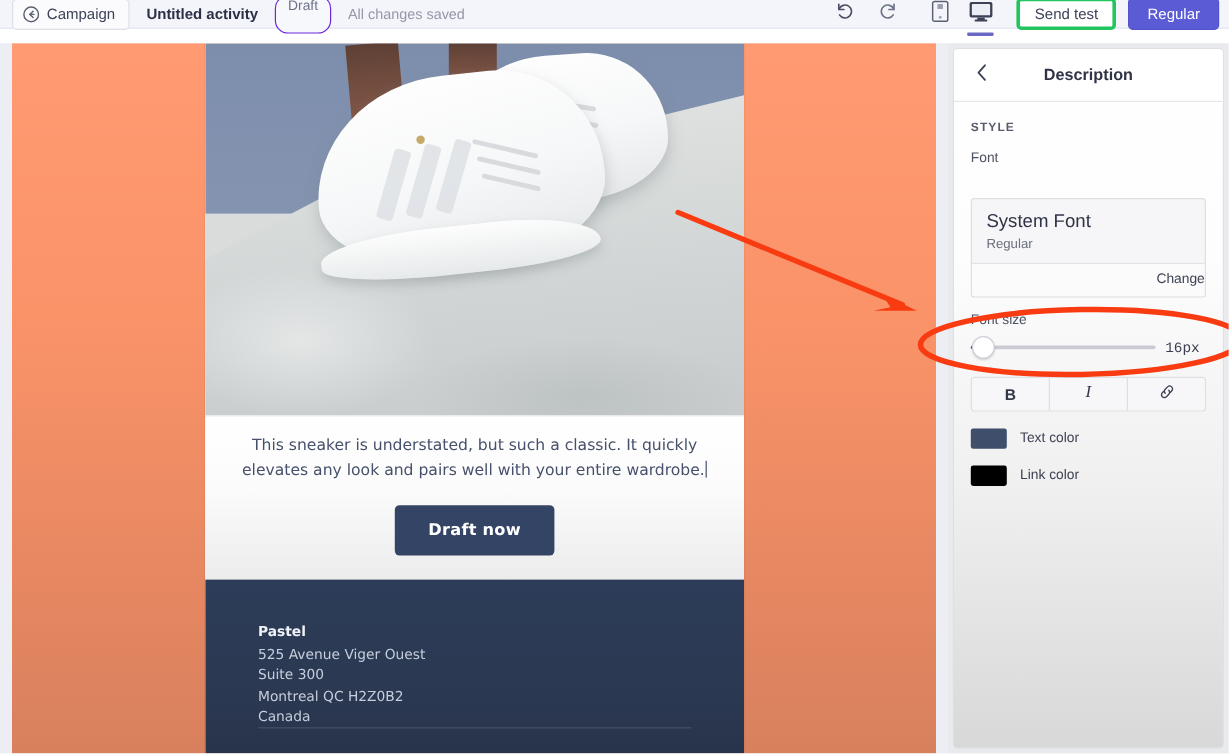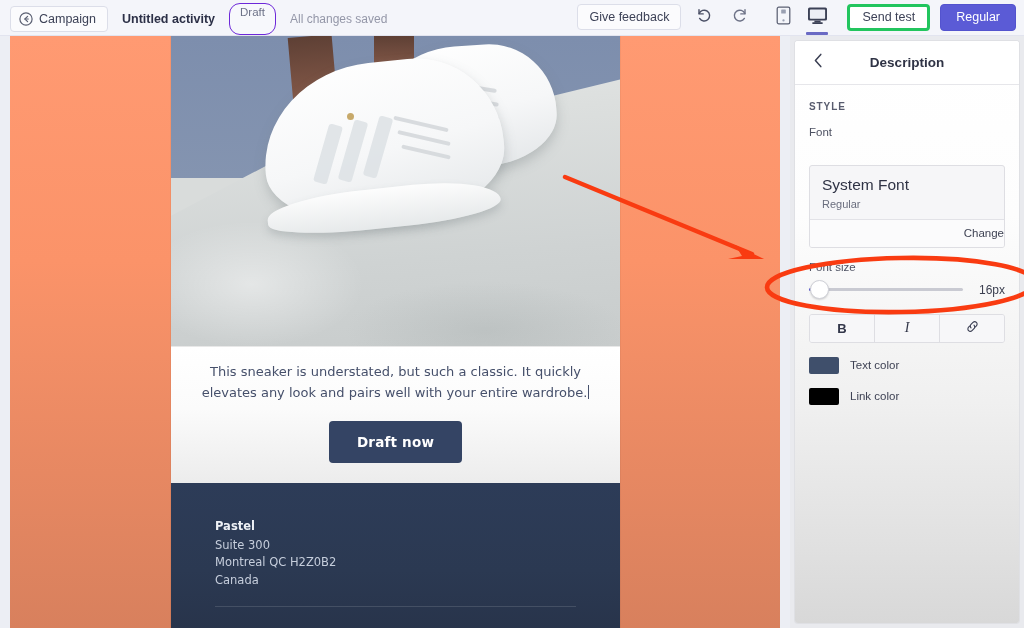--- a/index.html
+++ b/index.html
@@ -7,24 +7,24 @@
   html, body {
     width: 1024px; height: 628px;
     overflow: hidden;
     font-family: "Liberation Sans", sans-serif;
     background: #ffffff;
   }
   #app { position: relative; width: 1024px; height: 628px; overflow: hidden; }
 
   
   .topbar {
-    position: absolute; left: 0; top: 0; width: 1024px; height: 36px;
+    position: absolute; left: 0; top: 0; width: 1024px; height: 24px;
     background: #f4f5fa;
     border-bottom: 1px solid #e2e4ef;
-    display: flex; align-items: flex-end;
+    display: flex; align-items: center;
   }
   .tb-left { display: flex; align-items: center; gap: 14px; padding-left: 10px; }
   .tb-right { display: flex; align-items: center; gap: 10px; margin-left: auto; padding-right: 8px; }
 
   .campaign-btn {
     display: flex; align-items: center; gap: 6px;
     height: 26px; padding: 0 11px 0 8px;
     background: #fbfbfd; border: 1px solid #dcdee9; border-radius: 4px;
     font-size: 12.5px; color: #3d4257; white-space: nowrap;
     cursor: pointer;
@@ -223,21 +223,21 @@
   .fontsize-label { margin-top: 13px; }
   .slider-row { display:flex; align-items:center; gap: 8px; margin-top: 5px; height: 22px; }
   .slider-track-wrap { position:relative; flex: 1; height: 20px; display:flex; align-items:center; }
   .slider-track { position:absolute; left: 0; right: 0; height: 3px; background:#c9cad2; border-radius:2px; }
   .slider-fill { position:absolute; left: 0; width: 4px; height: 3px; background:#5b5bd6; border-radius:2px; }
   .slider-thumb {
     position:absolute; left: 1px; width: 19px; height: 19px; border-radius: 50%;
     background: #ffffff; border: 1px solid #d0d1d8; box-shadow: 0 1px 2px rgba(0,0,0,.16);
     cursor: grab;
   }
-  .slider-value { font-size: 12px; color: #3b3f50; min-width: 34px; text-align: right; }
+  .slider-value { font-size: 12px; color: #3b3f50; min-width: 34px; text-align: left; font-family: Liberation Mono, monospace; }
 
   .fmt-row {
     display:flex; margin-top: 13px;
     border: 1px solid #dedee3; border-radius: 3px; overflow: hidden; background:#f6f6f8;
   }
   .fmt-btn {
     flex:1; height: 27px; display:flex; align-items:center; justify-content:center;
     font-size: 13px; color: #33374a; cursor:pointer; background:#f7f7f9;
   }
   .fmt-btn + .fmt-btn { border-left: 1px solid #dedee3; }
@@ -268,23 +268,20 @@
         </span>
         <span>Campaign</span>
       </div>
 
       <div class="activity-title">Untitled activity</div>
       <div class="draft-badge">Draft</div>
       <div class="saved-text">All changes saved</div>
     </div>
 
     <div class="tb-right">
-      <div class="feedback-btn">
-        <span>Give feedback</span>
-      </div>
 
       <div class="icon-btn">
         <span>
           <svg width="18" height="18" viewBox="0 0 18 18">
             <path d="M4.2 7.6 A5.4 5.4 0 1 1 4.6 12.4" fill="none" stroke="#4b5066" stroke-width="1.4" stroke-linecap="round"></path>
             <path d="M4.0 3.6 L4.0 7.9 L8.2 7.9" fill="none" stroke="#4b5066" stroke-width="1.4" stroke-linecap="round" stroke-linejoin="round"></path>
           </svg>
         </span>
       </div>
 
@@ -359,20 +356,21 @@
 
         <div class="text-block">
           <div class="body-copy"><span>This sneaker is understated, but such a classic. It quickly elevates any look and pairs well with your entire wardrobe.</span><span class="caret"></span></div>
           <div class="cta-wrap">
             <button class="cta-btn">Draft now</button>
           </div>
         </div>
 
         <div class="footer">
           <div class="footer-name">Pastel</div>
+          <div class="footer-line">525 Avenue Viger Ouest</div>
           <div class="footer-line">Suite 300</div>
           <div class="footer-line">Montreal QC H2Z0B2</div>
           <div class="footer-line">Canada</div>
           <div class="footer-divider"></div>
         </div>
 
       </div>
     </div>
   </div>
 

